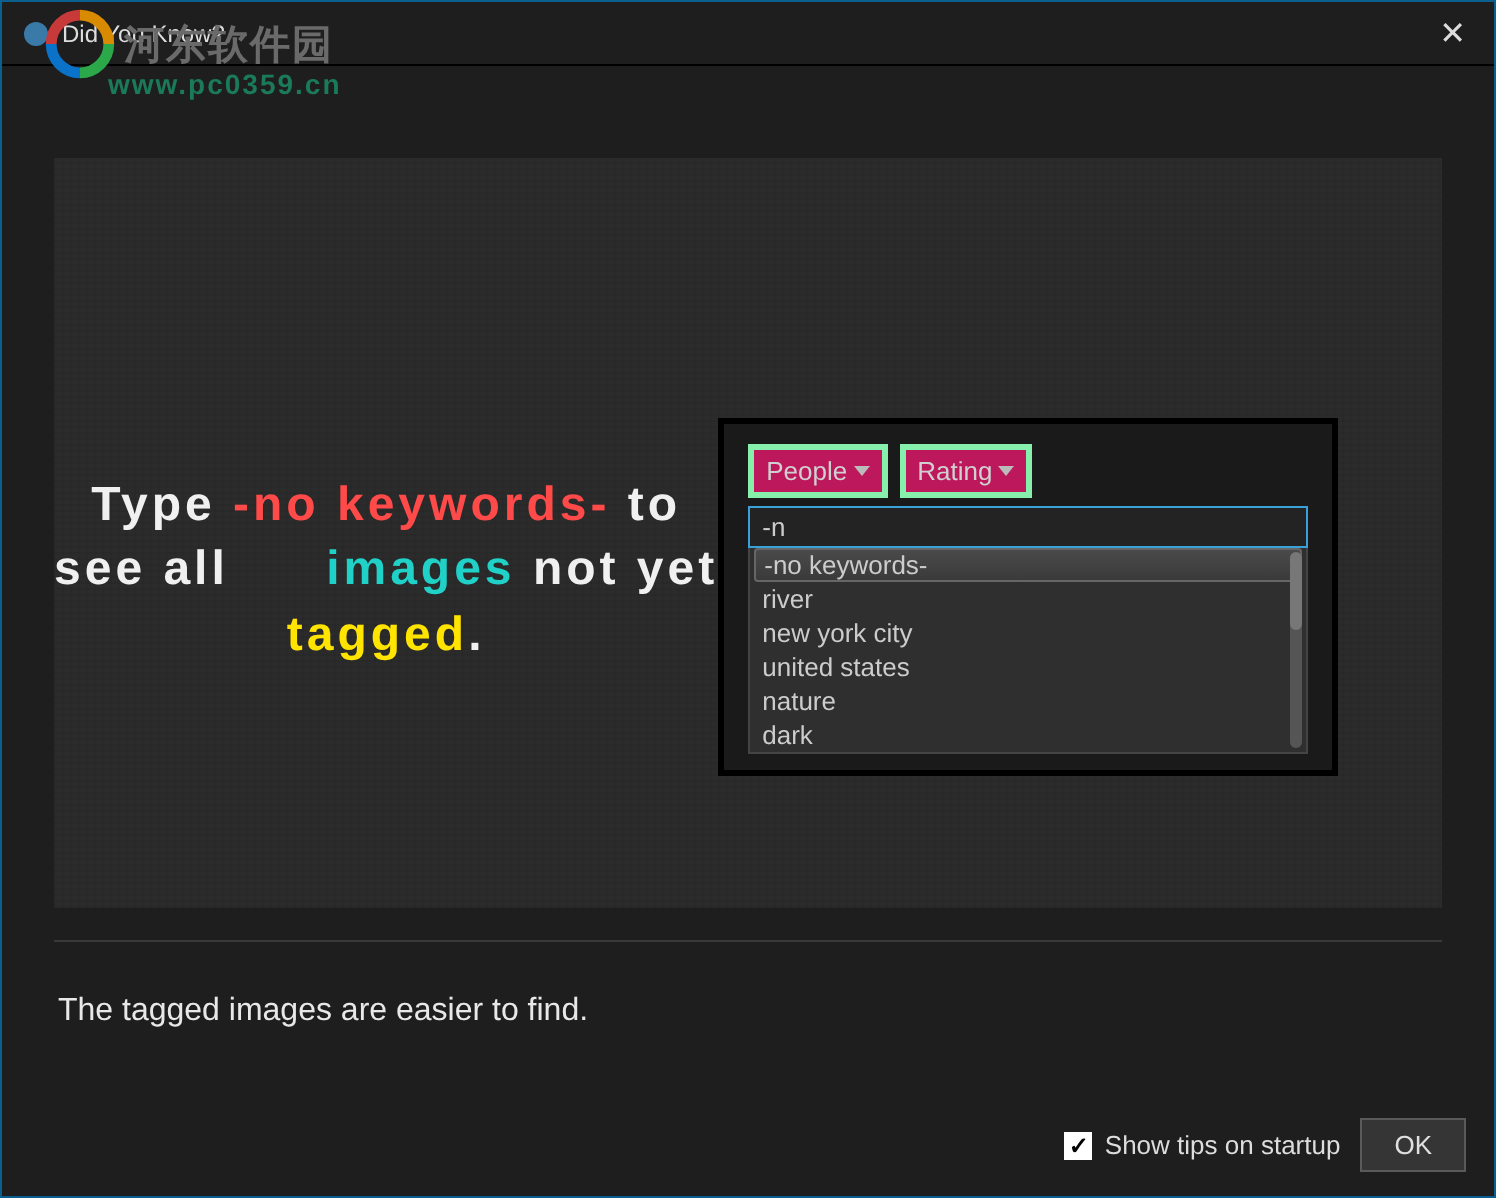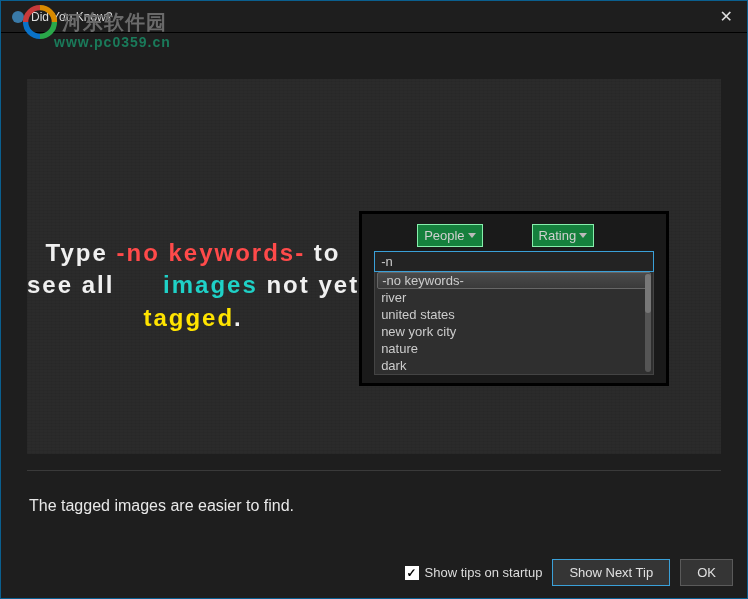--- a/index.html
+++ b/index.html
@@ -76,30 +76,29 @@
 
 .demo-box {
   margin-top: 26px;
   border: 3px solid #000;
   background: #1a1a1a;
   padding: 10px 12px 8px 12px;
   width: 310px;
 }
 .filter-row { display: flex; gap: 6px; margin-bottom: 4px; }
 .filter-btn {
-  background: #15803d;
-  border: 1px solid #86efac;
+  background: #be185d;
+  border: 3px solid #86efac;
   color: #d0d0d0;
   font-size: 13px;
   padding: 3px 6px;
   display: flex;
   align-items: center;
   gap: 3px;
   cursor: pointer;
-  margin-left: 43px;
 }
 .caret {
   width: 0; height: 0;
   border-left: 4px solid transparent;
   border-right: 4px solid transparent;
   border-top: 5px solid #bbb;
 }
 .input-row {
   border: 1px solid #3aa0d8;
   background: #232323;
@@ -214,33 +213,32 @@
           <div class="filter-btn">
             <span>Rating</span>
             <span class="caret"></span>
           </div>
         </div>
         <div class="input-row">-n</div>
         <div class="dropdown" id="dropdown">
           <div class="dd-scroll"></div>
         <div class="dd-item sel">-no keywords-</div>
             <div class="dd-item">river</div>
+            <div class="dd-item">new york city</div>
             <div class="dd-item">united states</div>
-            <div class="dd-item">new york city</div>
             <div class="dd-item">nature</div>
             <div class="dd-item">dark</div>
           </div>
       </div>
     </div>
 
     <div class="divider"></div>
     <div class="caption">The tagged images are easier to find.</div>
   </div>
 
   <div class="footer">
     <label class="chk">
       <span class="chk-box">✓</span>
       <span>Show tips on startup</span>
     </label>
-    <button class="btn primary">Show Next Tip</button>
     <button class="btn">OK</button>
   </div>
 </div>
 
 </body></html>

